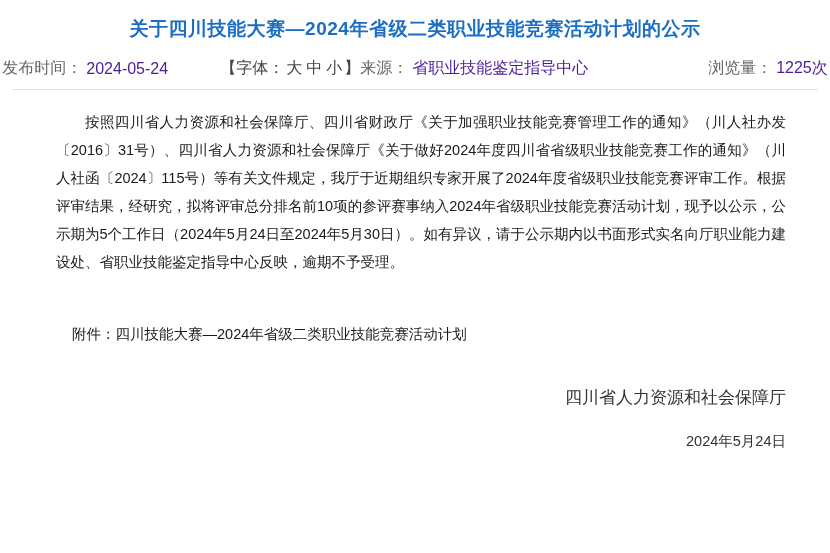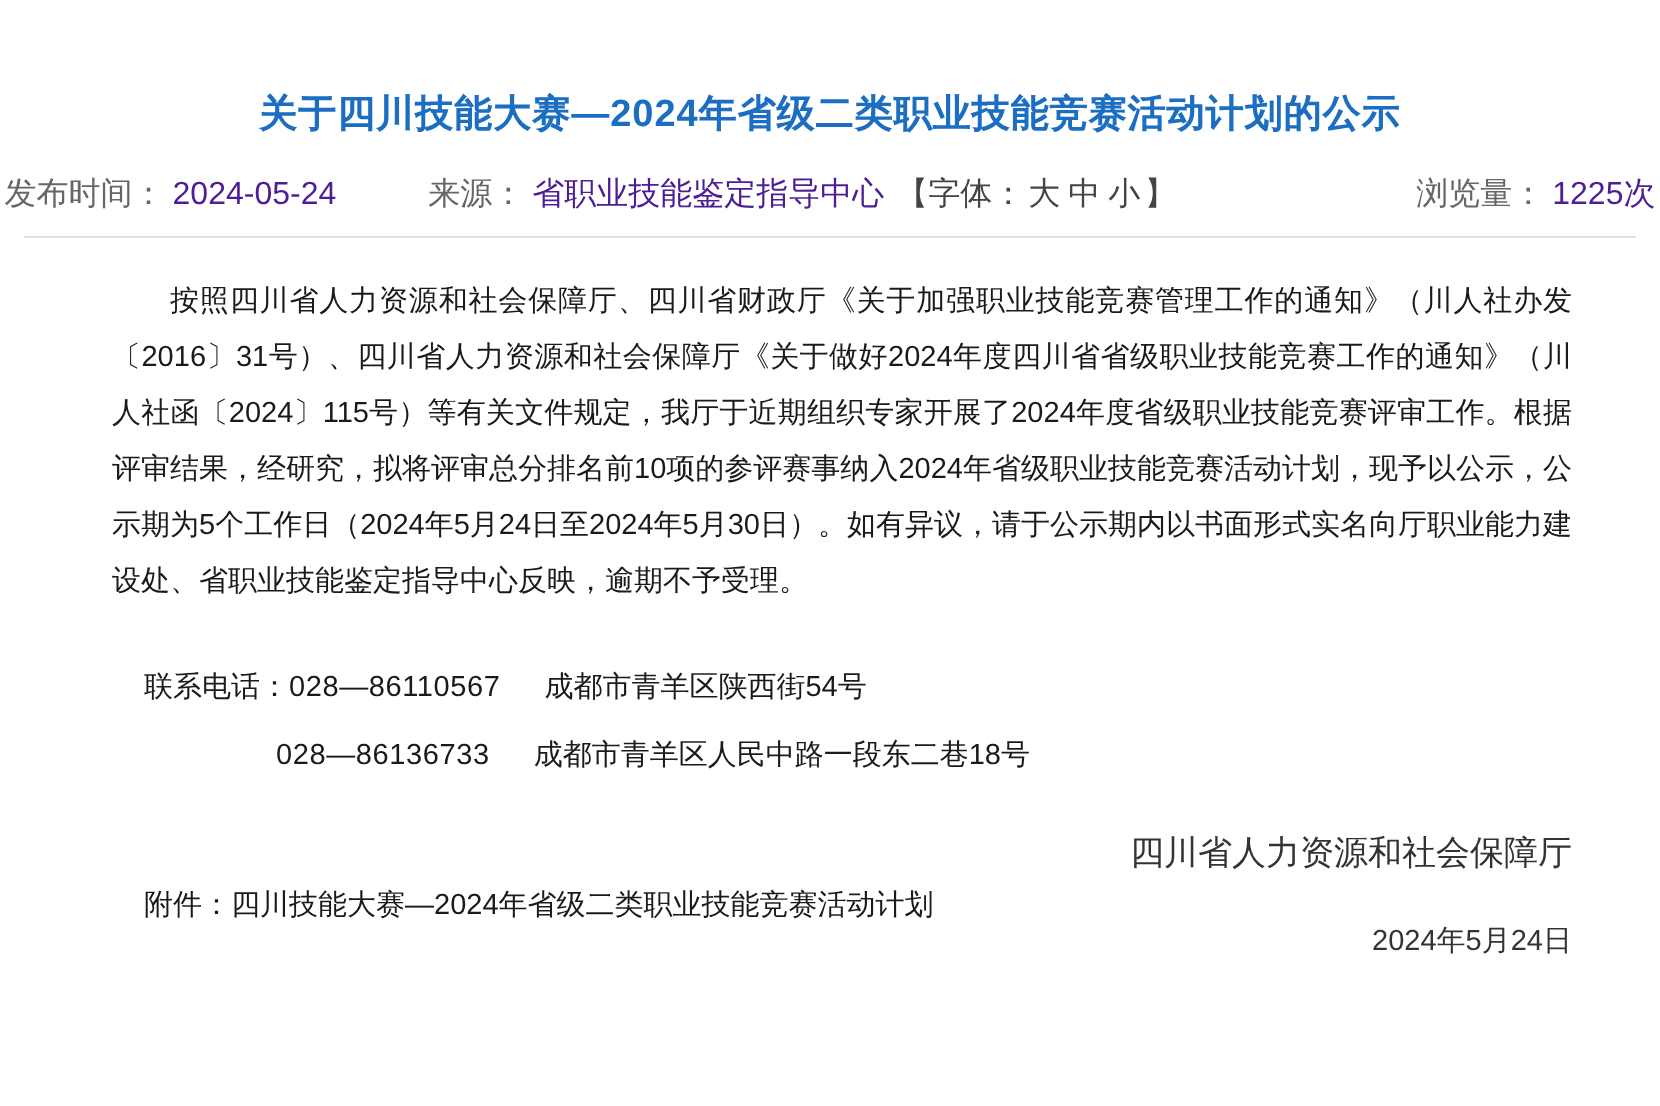--- a/index.html
+++ b/index.html
@@ -12,21 +12,20 @@
     background: #ffffff;
     font-family: "Liberation Sans", "DejaVu Sans", sans-serif;
     color: #333333;
     overflow: hidden;
   }
   .page {
     position: relative;
     width: 830px;
     height: 469px;
     box-sizing: border-box;
-    margin-top: 29px;
   }
   .title {
     text-align: center;
     color: #1b6ec2;
     font-size: 19px;
     font-weight: bold;
     letter-spacing: 0.5px;
     padding: 14px 40px 10px 40px;
     line-height: 30px;
   }
@@ -127,51 +126,43 @@
 <div class="page">
 
   <div class="title">关于四川技能大赛—2024年省级二类职业技能竞赛活动计划的公示</div>
 
   <div class="meta-bar">
     <span class="meta-seg">
       <span class="meta-label">发布时间：</span>
       <span class="meta-value">2024-05-24</span>
     </span>
     <span class="meta-gap"></span>
-    <span class="meta-seg">
-      <span class="meta-label">来源：</span>
-      <span class="meta-value">省职业技能鉴定指导中心</span>
-    </span>
     <span class="meta-seg fontsize-group">
       <span>【字体：</span>
       <a class="fs-link" href="#">大</a>
       <a class="fs-link" href="#">中</a>
       <a class="fs-link" href="#">小</a>
       <span>】</span>
+    </span>
+    <span class="meta-seg">
+      <span class="meta-label">来源：</span>
+      <span class="meta-value">省职业技能鉴定指导中心</span>
     </span>
     <span class="meta-gap-wide"></span>
     <span class="meta-seg">
       <span class="meta-label">浏览量：</span>
       <span class="meta-value">1225次</span>
     </span>
   </div>
 
   <hr class="divider">
 
   <div class="content">
     <p class="para">按照四川省人力资源和社会保障厅、四川省财政厅《关于加强职业技能竞赛管理工作的通知》（川人社办发〔2016〕31号）、四川省人力资源和社会保障厅《关于做好2024年度四川省省级职业技能竞赛工作的通知》（川人社函〔2024〕115号）等有关文件规定，我厅于近期组织专家开展了2024年度省级职业技能竞赛评审工作。根据评审结果，经研究，拟将评审总分排名前10项的参评赛事纳入2024年省级职业技能竞赛活动计划，现予以公示，公示期为5个工作日（2024年5月24日至2024年5月30日）。如有异议，请于公示期内以书面形式实名向厅职业能力建设处、省职业技能鉴定指导中心反映，逾期不予受理。</p>
 
-    <div class="contact-block">
-      <div class="contact-line">
-        <span>联系电话：</span><span class="tel">028—86110567</span><span class="addr">成都市青羊区陕西街54号</span>
-      </div>
-      <div class="contact-line second">
-        <span class="tel">028—86136733</span><span class="addr">成都市青羊区人民中路一段东二巷18号</span>
-      </div>
-    </div>
 
     <div class="attachment">附件：四川技能大赛—2024年省级二类职业技能竞赛活动计划</div>
   </div>
 
   <div class="signature">四川省人力资源和社会保障厅</div>
   <div class="sig-date">2024年5月24日</div>
 
 </div>
 
 </body></html>

